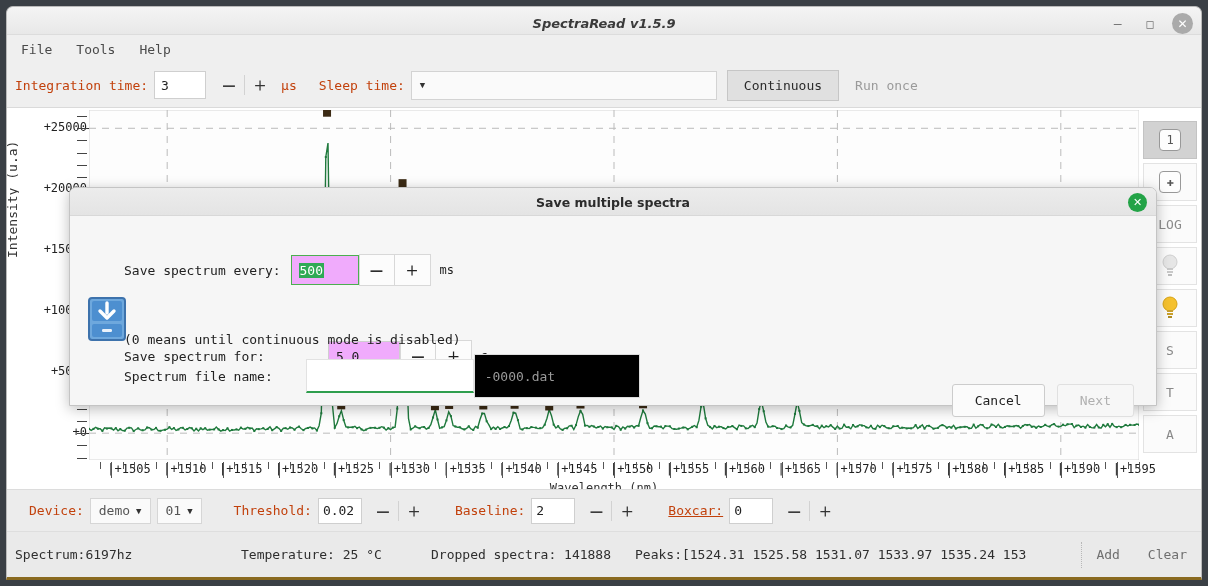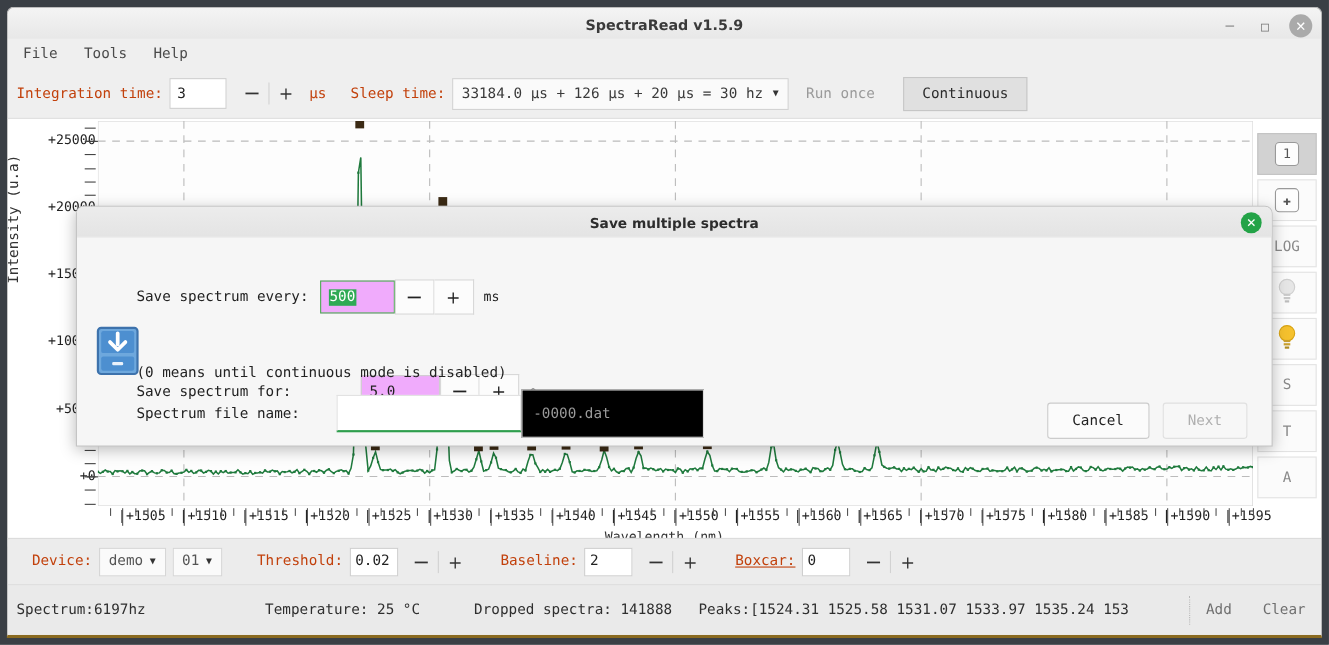--- a/index.html
+++ b/index.html
@@ -20,20 +20,21 @@
     overflow: hidden;
   }
 
   
   #titlebar {
     position: relative;
     height: 28px;
     background: linear-gradient(#f4f4f4, #e8e8e8);
     border-bottom: 1px solid #dcdcdc;
     border-radius: 6px 6px 0 0;
+    font-style: italic;
   }
   #titlebar .title {
     position: absolute; left: 0; right: 0; top: 9px;
     text-align: center;
     font-family: "DejaVu Sans", "Liberation Sans", sans-serif;
     font-size: 13px; font-weight: bold; color: #3a3a3a;
   }
   .wbtns { position: absolute; right: 8px; top: 6px; display: flex; align-items: center; gap: 12px; }
   .wbtn { width: 20px; height: 20px; display: flex; align-items: center; justify-content: center; color: #777; font-size: 13px; }
   .wbtn.sq { font-size: 12px; }
@@ -202,25 +203,24 @@
 
   <div id="toolbar">
     <span class="tlabel">Integration time:</span>
     <div class="numfield" style="width:52px;margin-left:6px;">3</div>
     <div class="spin" style="margin-left:8px;">−</div>
     <div class="spinsep"></div>
     <div class="spin">＋</div>
     <span class="tlabel" style="margin-left:6px;">µs</span>
     <span class="tlabel" style="margin-left:22px;">Sleep time:</span>
     <div class="combo" style="margin-left:6px;width:306px;justify-content:space-between;">
-      <span>33184.0 µs + 126 µs + 20 µs = 30 hz</span>
       <span class="caret">▼</span>
     </div>
+    <div class="tbtn" style="margin-left:10px;">Continuous</div>
     <div class="tbtn flat">Run once</div>
-    <div class="tbtn" style="margin-left:10px;">Continuous</div>
   </div>
 
   <div id="plotwrap">
     <div id="ylabel">Intensity (u.a)</div>
     <div id="plotcard">
       <div id="yticks" style="position:absolute;left:0;top:0;width:68px;height:350px;">
           <div class="ytick" style="top: 315.171px;">+0</div>
           <div style="position: absolute; right: -8px; width: 16px; height: 1px; background: rgb(51, 51, 51); top: 323.171px;"></div>
           <div class="ytick" style="top: 254.195px;">+5000</div>
           <div style="position: absolute; right: -8px; width: 16px; height: 1px; background: rgb(51, 51, 51); top: 262.195px;"></div>
@@ -755,20 +755,20 @@
       </div>
 
       <div class="dlabel" style="position:absolute;left:54px;top:116px;">(0 means until continuous mode is disabled)</div>
 
       <div class="drow" style="left:54px;top:138px;">
         <span class="dlabel">Spectrum file name:</span>
         <div class="uline" style="width:168px;margin-left:33px;"></div>
         <div class="ghostfield" style="width:166px;">-0000.dat</div>
       </div>
 
-      <div style="position:absolute;right:22px;top:150px;display:flex;gap:12px;">
+      <div style="position:absolute;right:22px;top:168px;display:flex;gap:12px;">
         <div class="dbtn">Cancel</div>
         <div class="dbtn disabled">Next</div>
       </div>
     </div>
   </div>
 
 </div>
 
 </body></html>

